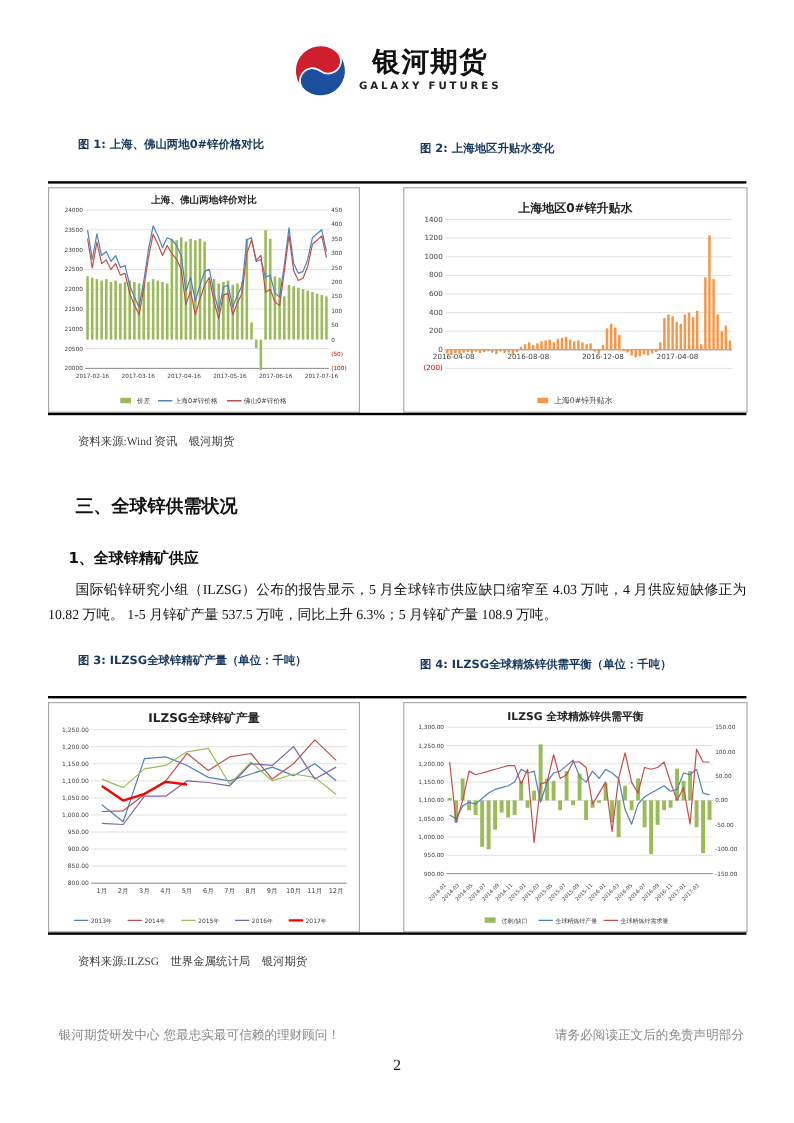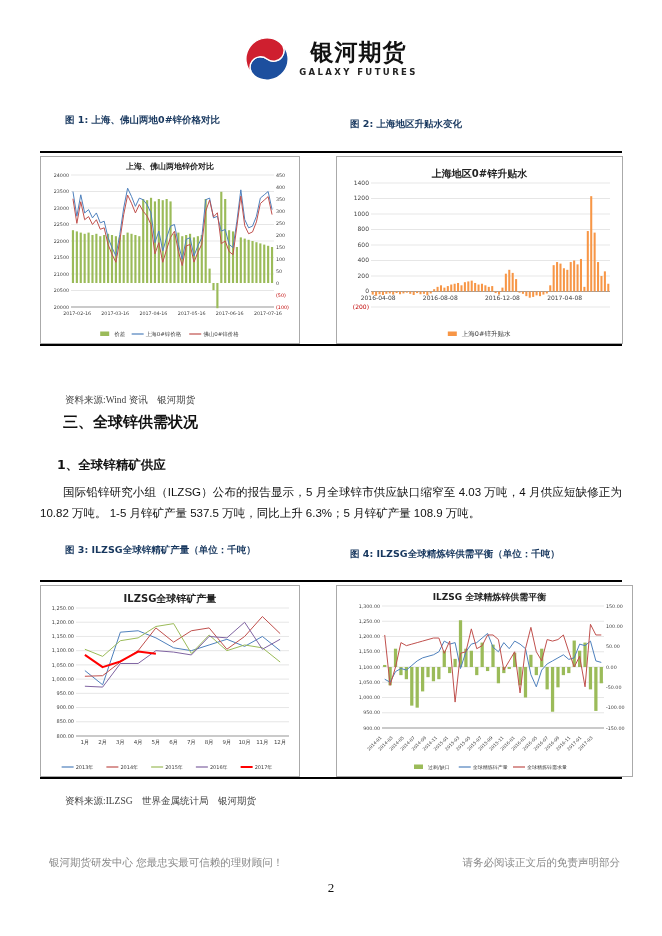--- a/index.html
+++ b/index.html
@@ -11,29 +11,29 @@
   .logo-en{font-size:8.5px;font-weight:700;letter-spacing:2.4px;color:#222;margin-top:3px;}
   .cap{position:absolute;font-size:9.5px;font-weight:700;color:#17375e;white-space:nowrap;}
   .cap1{top:114px;left:65px;} .cap2{top:118px;left:350px;}
   .cap3{top:544px;left:65px;} .cap4{top:548px;left:350px;}
   .rule{position:absolute;left:40px;width:582px;height:2px;background:#000;}
   .r1{top:151px;} .r2{top:344px;} .r3{top:580px;} .r4{top:777px;}
   .chart-box{position:absolute;border:1px solid #aaa;background:#fff;}
   .box1{top:156px;left:40px;width:258px;height:186px;}
   .box2{top:156px;left:336px;width:285px;height:186px;}
   .box3{top:585px;left:40px;width:258px;height:190px;}
-  .box4{top:585px;left:336px;width:285px;height:190px;padding-left:10px;}
+  .box4{top:585px;left:336px;width:285px;height:190px;}
   .chart-box svg{display:block;}
   .source{position:absolute;left:65px;font-size:9.5px;color:#3f3f3f;
           font-family:"Liberation Serif",serif;}
-  .s1{top:362px;margin-top:32px;} .s2{top:795px;text-align:right;}
+  .s1{top:362px;} .s2{top:795px;text-align:right;}
   .h2{position:absolute;top:413px;left:63px;font-size:15px;font-weight:800;color:#111;}
   .h3{position:absolute;top:457px;left:57px;font-size:12.5px;font-weight:800;color:#111;}
   .para{position:absolute;top:482px;left:40px;width:582px;font-size:11.5px;line-height:1.85;
-        text-align:justify;text-indent:2em;font-family:Liberation Sans, sans-serif;color:#111;}
+        text-align:justify;text-indent:2em;font-family:Liberation Serif, serif;color:#111;}
   .foot-l{position:absolute;top:856px;left:49px;font-size:10.5px;color:#8a8a8a;}
   .foot-r{position:absolute;top:856px;right:42px;font-size:10.5px;color:#8a8a8a;}
   .pagenum{position:absolute;top:880px;left:0;right:0;text-align:center;font-size:13px;
            font-family:"Liberation Serif",serif;color:#111;}
 </style>
 </head>
 <body>
 
 <div class="page">
 

